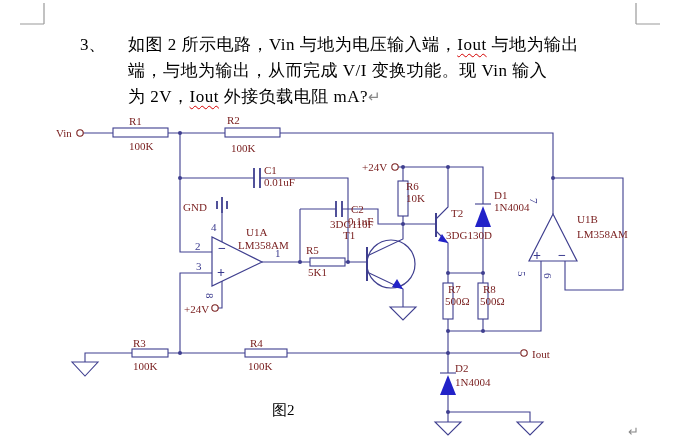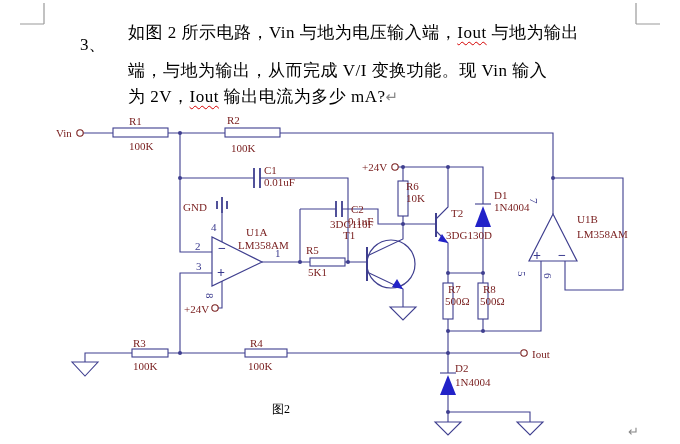--- a/index.html
+++ b/index.html
@@ -1,24 +1,24 @@
 <!DOCTYPE html>
 <html><head>
 <meta charset="utf-8">
 <style>
   html,body{margin:0;padding:0;}
   .page{position:relative;width:680px;height:444px;background:#ffffff;overflow:hidden;
         font-family:"Liberation Serif",serif;color:#000;}
   .qnum{position:absolute;left:80px;top:33px;font-size:17px;white-space:nowrap;}
   .qline{position:absolute;left:128px;font-size:17px;white-space:nowrap;letter-spacing:0.5px;}
-  .l1{top:21px}.l2{top:59px}.l3{top:85px}
+  .l1{top:33px}.l2{top:59px}.l3{top:85px}
   .sp{text-decoration:underline;text-decoration-style:wavy;text-decoration-color:#d40000;
       text-decoration-thickness:1px;text-underline-offset:3px;}
   .pmark{color:#888;font-size:15px;}
-  .caption{position:absolute;left:272px;top:401px;font-size:12px;}
+  .caption{position:absolute;left:272px;top:401px;font-size:15px;}
   svg.schem{position:absolute;left:0;top:0;width:680px;height:444px;}
   .w{stroke:#3f3f8f;stroke-width:1.1;fill:none;}
   .w2{stroke:#3f3f8f;stroke-width:2;fill:none;}
   .cap{stroke:#3f3f8f;stroke-width:1.8;fill:none;}
   .box{stroke:#3f3f8f;stroke-width:1.1;fill:#ffffff;}
   .tri{stroke:#3f3f8f;stroke-width:1.2;fill:none;}
   .gndt{stroke:#3f3f8f;stroke-width:1.1;fill:none;}
   .dio{fill:#2222c8;stroke:none;}
   .dot{fill:#3f3f8f;stroke:none;}
   .term{stroke:#7b2222;stroke-width:1.1;fill:#ffffff;}
@@ -29,21 +29,21 @@
   text.gmark{font-family:"Liberation Serif",serif;font-size:13px;fill:#888;}
 </style>
 </head>
 <body>
 
 <div class="page">
 
   <div class="qnum">3、</div>
   <div class="qline l1"><span>如图 2 所示电路，Vin 与地为电压输入端，</span><span class="sp">Iout</span><span> 与地为输出</span></div>
   <div class="qline l2">端，与地为输出，从而完成 V/I 变换功能。现 Vin 输入</div>
-  <div class="qline l3"><span>为 2V，</span><span class="sp">Iout</span><span> 输出电流为多少 mA?</span><span class="pmark">↵</span></div>
+  <div class="qline l3"><span>为 2V，</span><span class="sp">Iout</span><span> 外接负载电阻 mA?</span><span class="pmark">↵</span></div>
 
   <svg class="schem" viewBox="0 0 680 444">
 
     <path class="mark" d="M44,3 V24 M20,24 H44 M636,3 V24 M636,24 H660"></path>
 
     <g>
       <path class="w" d="M83,133 H113 M168,133 H225 M280,133 H553 V214
         M180,133 V252 H212
         M180,178 H254 M260,178 H348 V262
         M212,273 H180 V353

